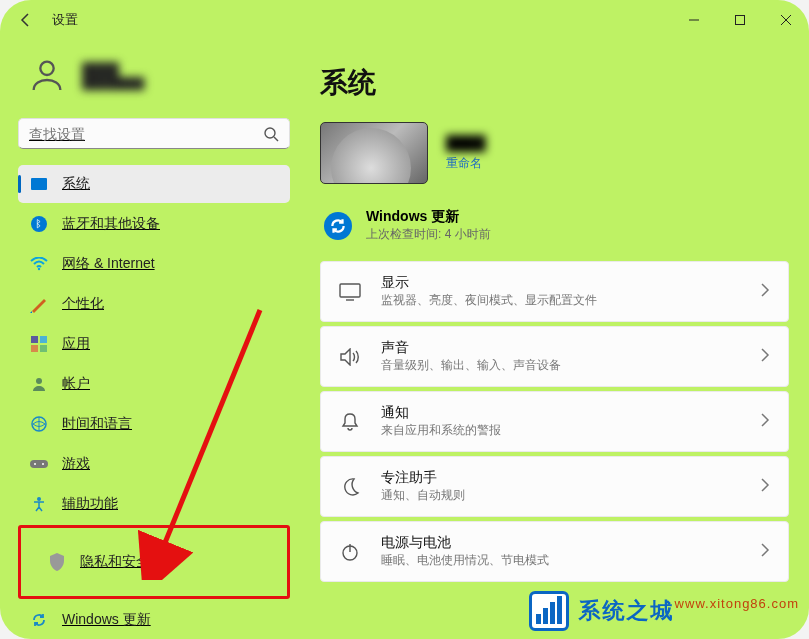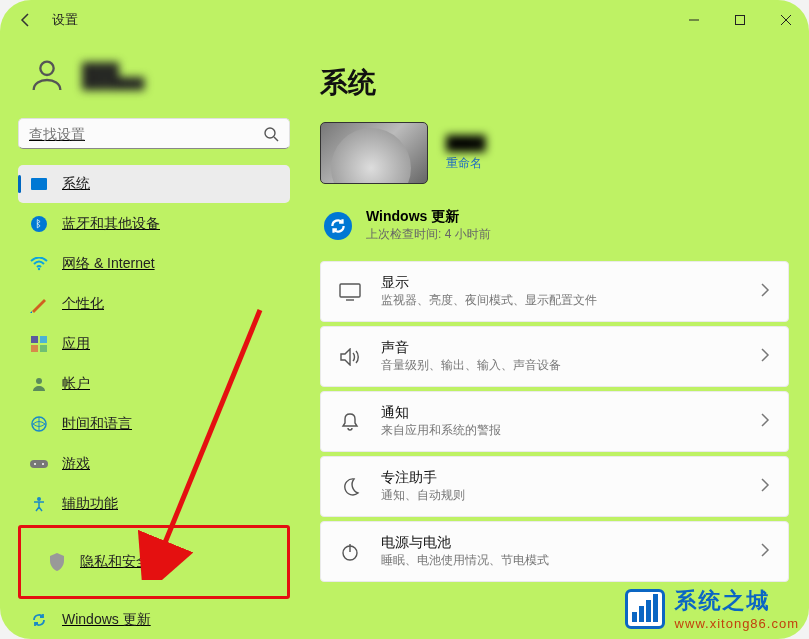--- a/index.html
+++ b/index.html
@@ -56,21 +56,21 @@
 .chev { color:#777; }
 
 
 .arrow-svg { position: absolute; left: 130px; top: 300px; width: 140px; height: 280px; pointer-events: none; }
 
 
 .watermark { position: absolute; right: 10px; bottom: 8px; display: flex; align-items: center; gap: 10px; }
 .wm-logo { width: 40px; height: 40px; border:3px solid #0b66c3; border-radius:6px; display:flex;align-items:flex-end;justify-content:center;padding-bottom:4px; background:#fff;}
 .wm-bars{display:flex;gap:2px;align-items:flex-end;}
 .wm-bars span{width:5px;background:#0b66c3;}
-.wm-text { display: flex; flex-direction: column; }
+.wm-text { display: flex; flex-direction: row; }
 .wm1 { font-size: 22px; font-weight: 700; color: #0b66c3; letter-spacing:2px;}
 .wm2 { font-size: 13px; color: #c2410c; letter-spacing:1px;}
 </style>
 </head>
 <body>
 
 <div class="window">
 
   <div class="titlebar">
     <div class="titlebar-left">

